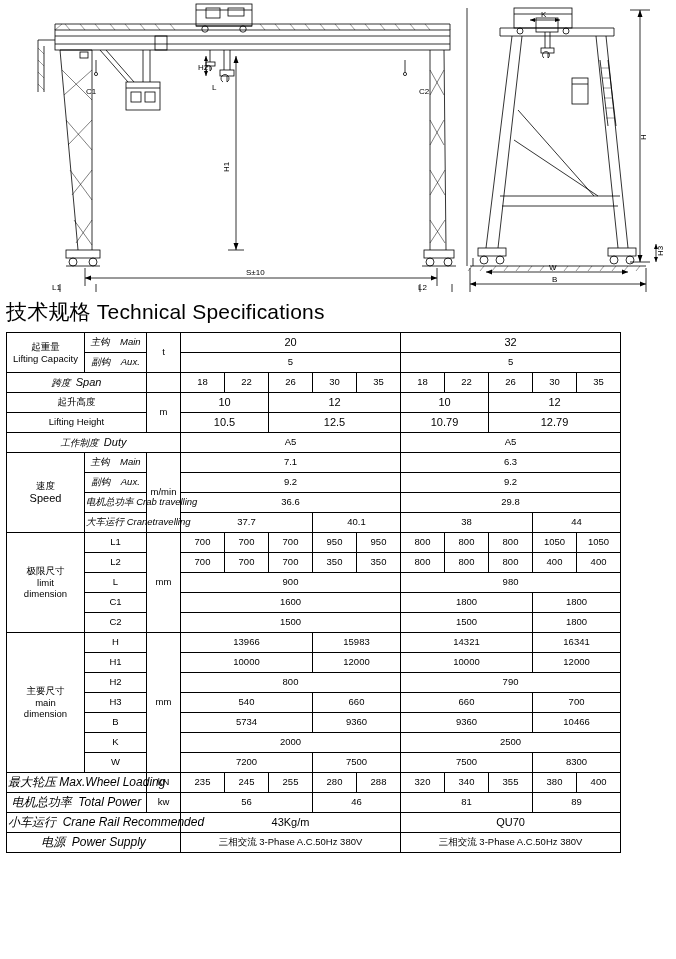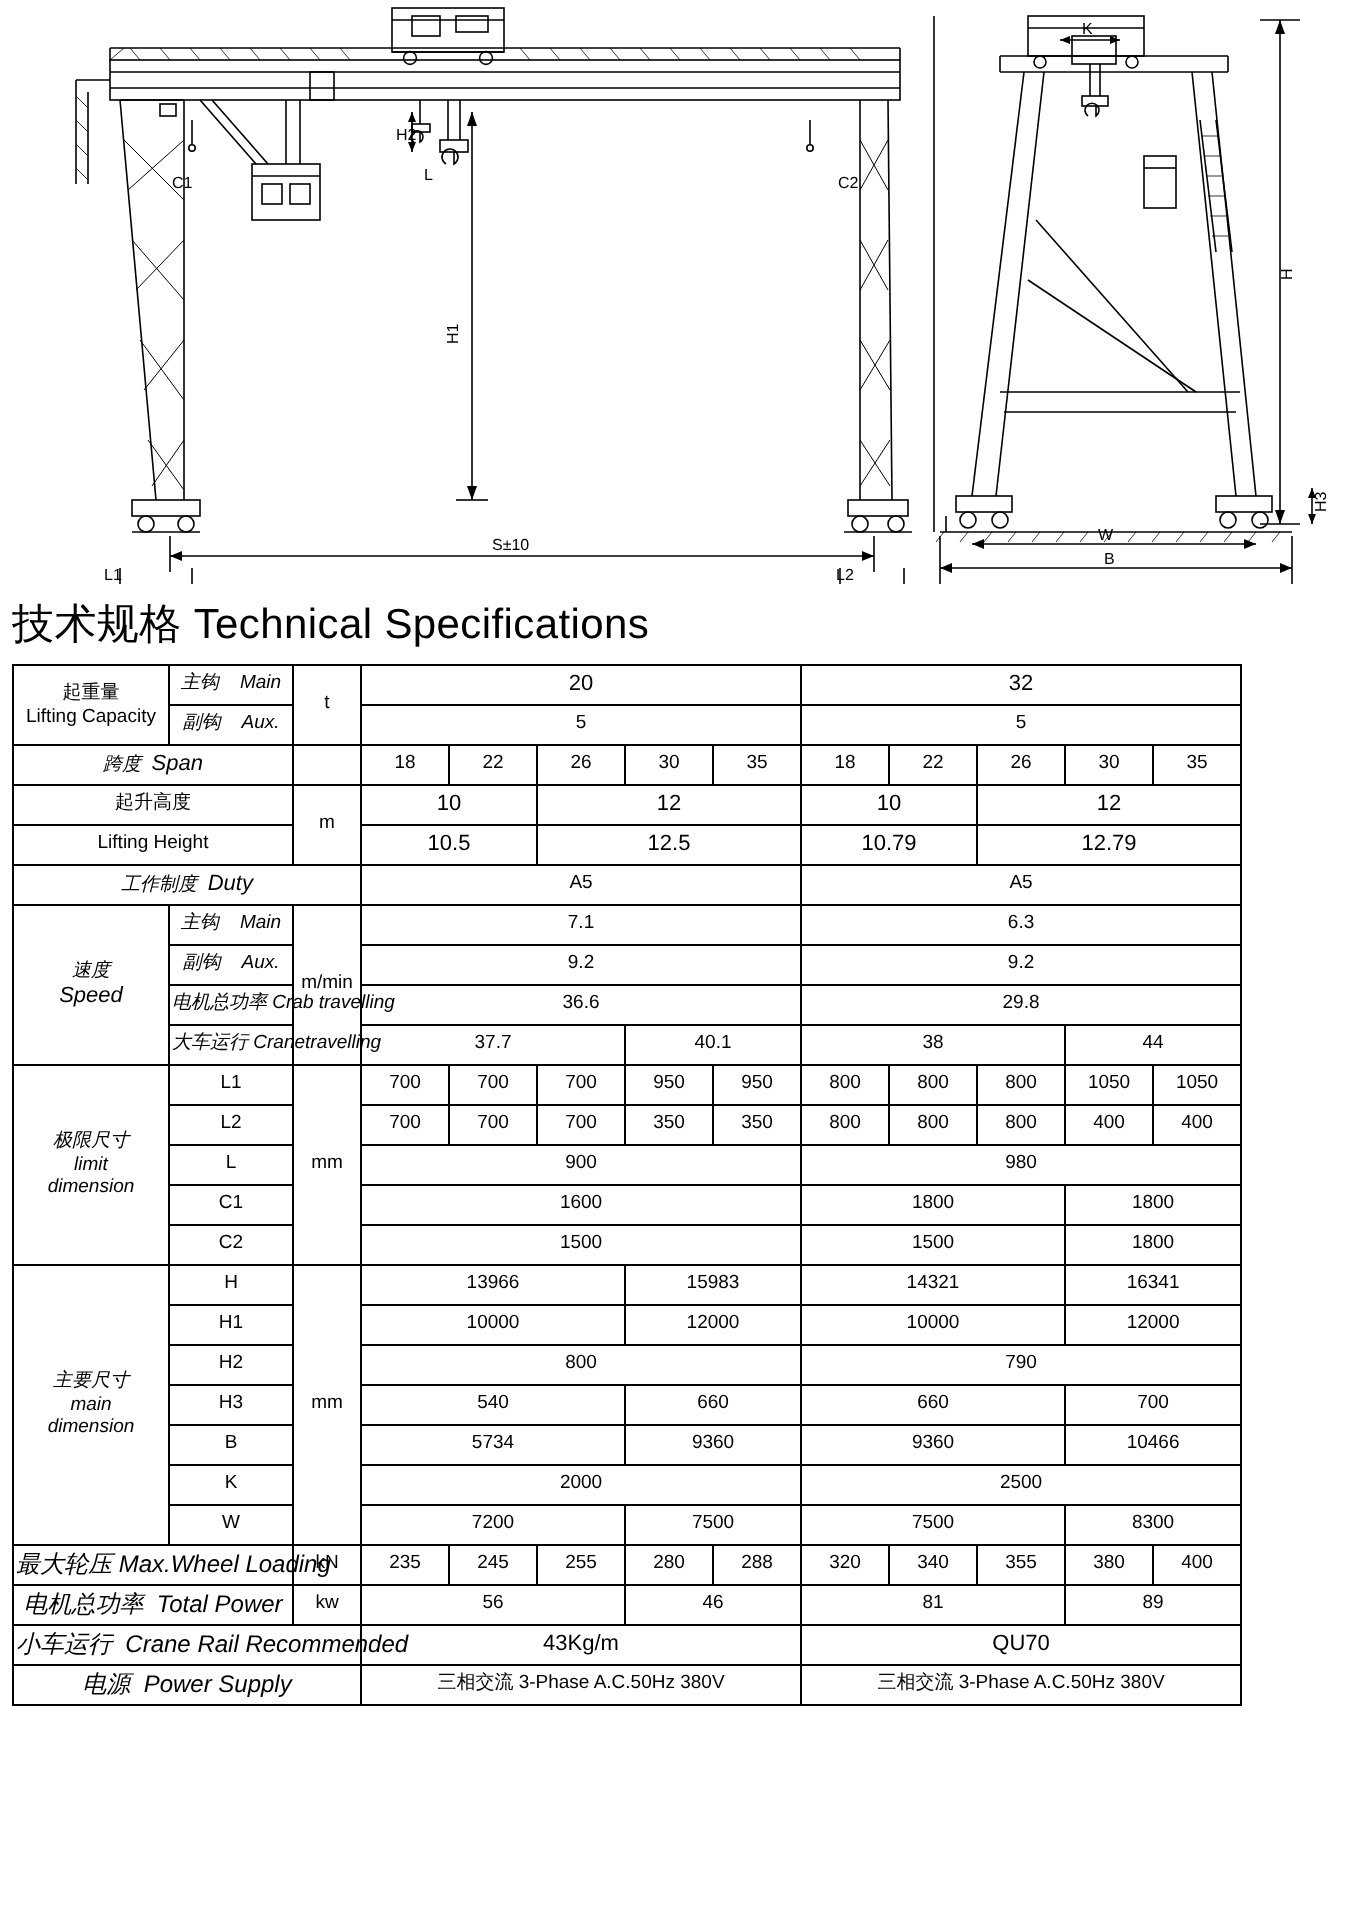--- a/index.html
+++ b/index.html
@@ -57,21 +57,20 @@
     font-size: 9.5px;
   }
   td.lab-left {
     text-align: left;
     padding-left: 4px;
     font-size: 12px;
   }
   td.grp {
     font-size: 9.5px;
     line-height: 1.5;
-    font-style: italic;
   }
   td.unit {
     font-size: 9.5px;
   }
   .two-line {
     display: block;
     line-height: 1.25;
   }
   .cn { font-size: 9.5px; }
   .en { font-size: 9.5px; }

